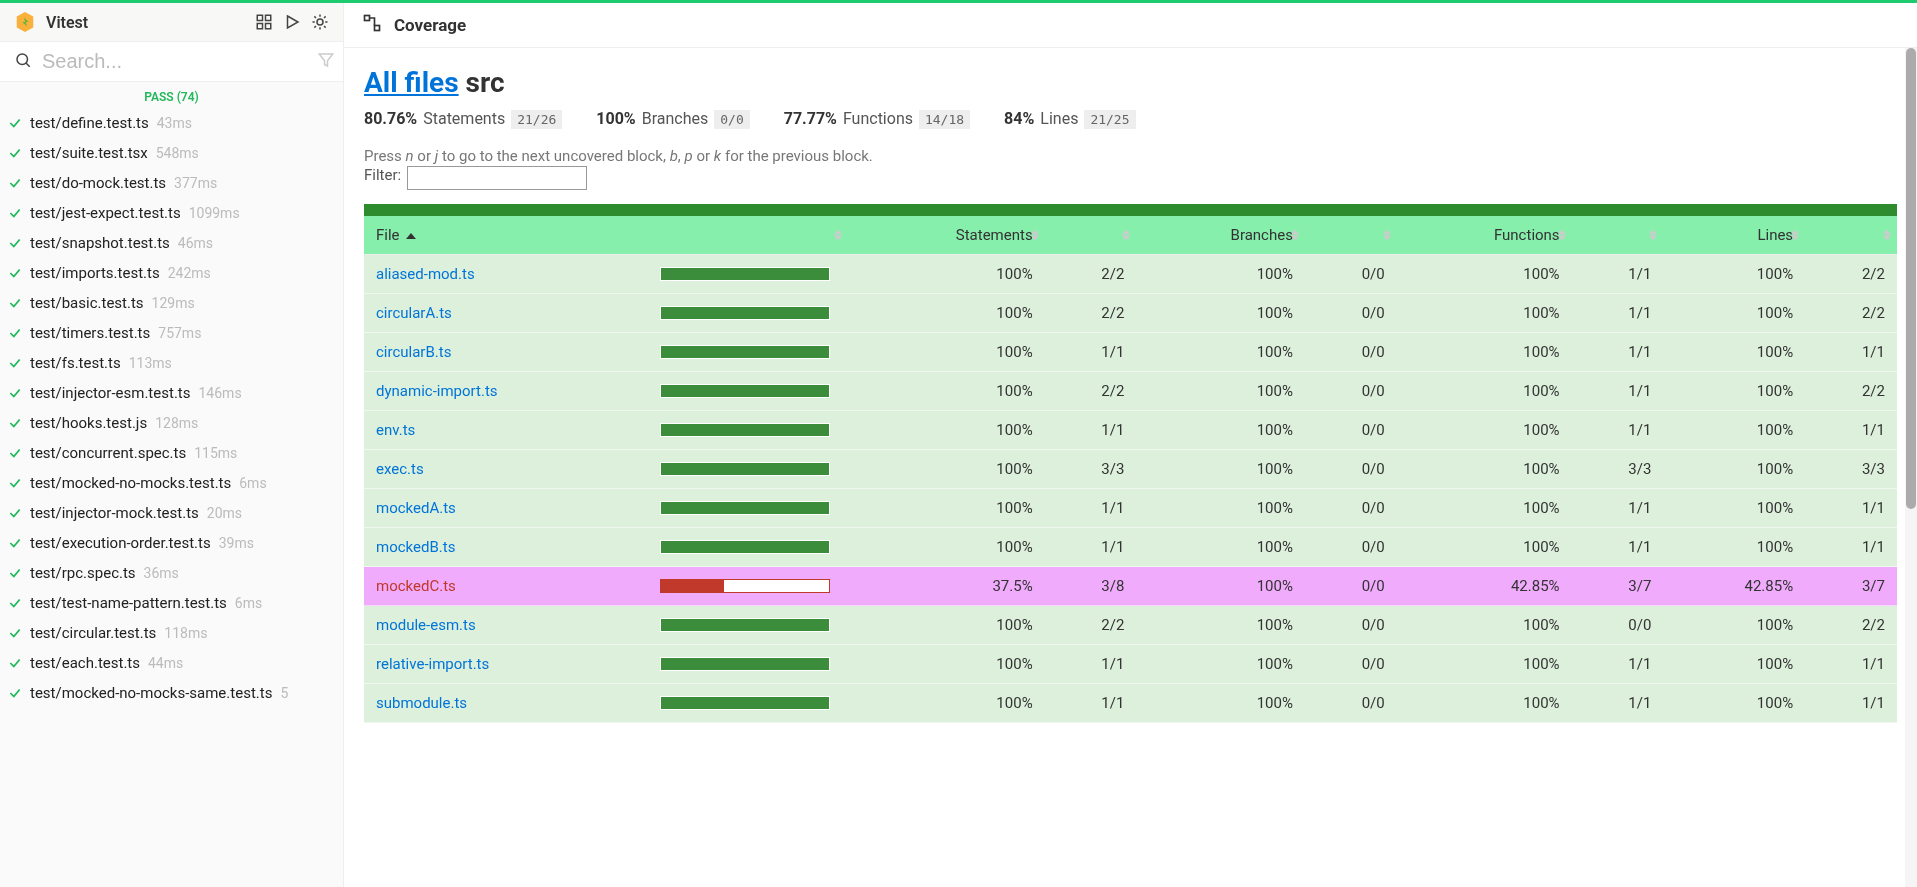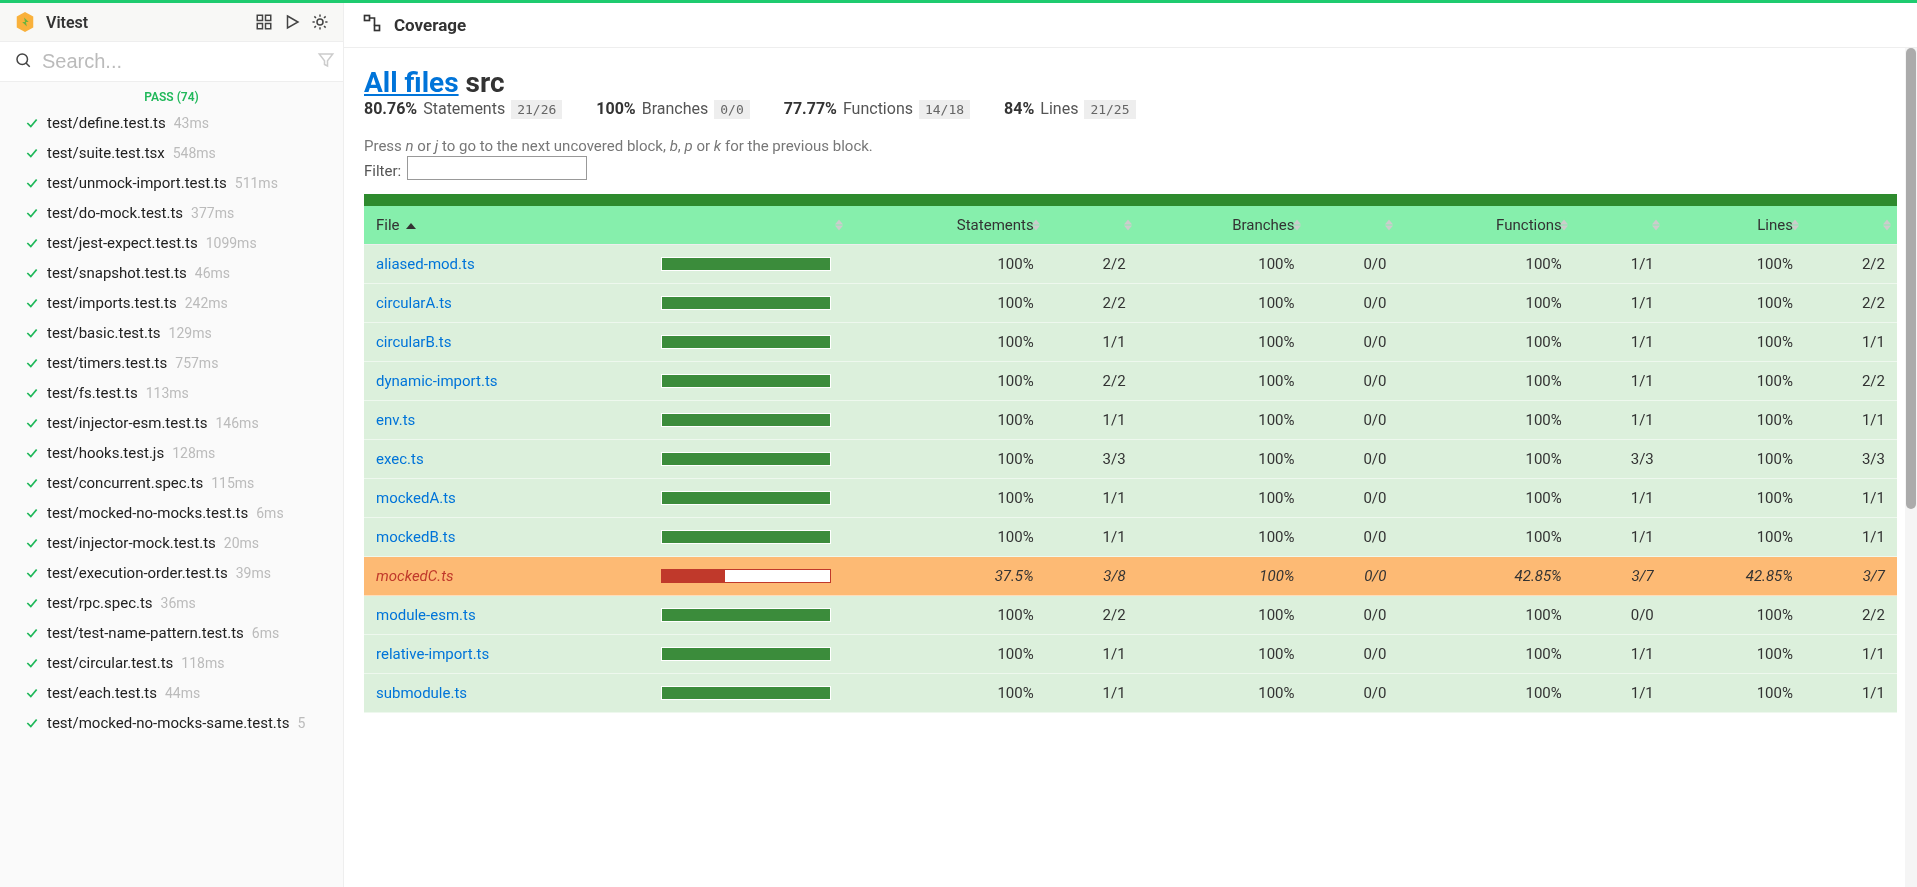--- a/index.html
+++ b/index.html
@@ -15,61 +15,61 @@
 .sb-title { font-weight:600; font-size:16px; }
 .sb-icons { display:flex; gap:10px; }
 .sb-icons span svg { width:18px; height:18px; display:block; stroke:#444; }
 .sb-search { display:flex; align-items:center; gap:10px; padding:8px 14px; border-bottom:1px solid #eee; background:#fff; }
 .sb-search svg { width:18px; height:18px; stroke:#444; }
 .sb-search input { border:none; outline:none; font-size:20px; flex:1; color:#7f1d1d; }
 .sb-search input::placeholder { color:#bbb; }
 .filter-icon svg { width:18px; height:18px; stroke:#ccc; }
 .sb-status { text-align:center; padding:8px 0 4px; color:#20b85a; font-weight:600; font-size:12px; }
 .sb-tests { flex:1; overflow-y:auto; }
-.test-item { display:flex; align-items:center; gap:8px; padding:6px 25px; font-size:15px; }
+.test-item { display:flex; align-items:center; gap:8px; padding:6px 8px; font-size:15px; }
 .test-item svg { width:14px; height:14px; stroke:#20b85a; flex-shrink:0; }
 .test-name { color:#222; }
 .test-time { color:#bbb; font-size:14px; }
 
 
 .main { flex:1; display:flex; flex-direction:column; overflow:hidden; }
 .main-header { display:flex; align-items:center; gap:12px; padding:10px 18px; border-bottom:1px solid #eee; }
 .main-header svg { width:20px; height:20px; stroke:#333; }
 .main-header-title { font-weight:700; font-size:17px; }
 .main-body { flex:1; overflow-y:auto; padding:18px 20px 0; position:relative; }
-.heading { font-size:28px; }
+.heading { font-size:28px; margin-bottom:10px; }
 .heading-link { color:#0074d9; font-weight:700; }
 .heading-rest { font-weight:700; }
 .summary-row { display:flex; gap:34px; font-size:16px; margin-bottom:18px; flex-wrap:wrap; }
 .summary-item { display:flex; align-items:baseline; gap:6px; }
 .summary-pct { font-weight:700; }
 .summary-label { color:#555; }
 .summary-frac { background:#eee; padding:2px 6px; border-radius:0; font-size:13px; color:#666; font-family:ui-monospace,Menlo,monospace; }
 .hint { color:#777; font-size:15px; margin-bottom:1px; }
 .hint i { font-style:italic; }
-.filter-row { display:flex; align-items:flex-end; gap:6px; margin-bottom:14px; }
+.filter-row { display:flex; align-items:flex-start; gap:6px; margin-bottom:14px; }
 .filter-row label { color:#555; font-size:15px; }
 .filter-row input { width:180px; padding:3px 6px; border:1px solid #999; font-size:14px; }
 .green-strip { height:12px; background:#2e8b2e; }
 .scroll-track { position:absolute; right:0; top:0; bottom:0; width:12px; background:rgba(0,0,0,0.04); }
 .scroll-thumb { position:absolute; right:1px; top:0; width:10px; height:55%; background:rgba(0,0,0,0.3); border-radius:5px; }
 
 
 table.cov { width:100%; border-collapse:collapse; font-size:15px; }
 .cov th { text-align:right; padding:10px 12px; font-weight:400; color:#333; border-bottom:1px solid #eee; position:relative; background:#86efac; }
 .cov th.file-col { text-align:left; }
 .cov th .sort-ind { display:inline-block; width:0; height:0; border-left:5px solid transparent; border-right:5px solid transparent; border-bottom:6px solid #333; margin-left:6px; vertical-align:middle; }
 .cov th .sort-both { position:absolute; right:6px; top:50%; transform:translateY(-50%); color:#ccc; display:flex; flex-direction:column; gap:1px; }
 .cov th .sort-both::before { content:""; width:0; height:0; border-left:4px solid transparent; border-right:4px solid transparent; border-bottom:5px solid #ccc; }
 .cov th .sort-both::after  { content:""; width:0; height:0; border-left:4px solid transparent; border-right:4px solid transparent; border-top:5px solid #ccc; }
 .cov td { padding:10px 12px; text-align:right; border-bottom:1px solid rgba(255,255,255,0.5); }
 .cov td.file-cell { text-align:left; }
 .cov td.file-cell a { color:#0074d9; text-decoration:none; }
 .cov tr.high td { background:#dcf0dc; }
-.cov tr.low td { background:#fdba74;font-style:italic; }
+.cov tr.low td { background:#f0abfc; }
 .cov tr.low td.file-cell a { color:#c0392b; }
 .bar-cell { width:200px; }
 .bar { width:170px; height:14px; background:#fff; border:1px solid #fff; }
 tr.high .bar-fill { height:100%; background:#3b8c3b; }
 tr.low .bar { border:1px solid #c0392b; }
 tr.low .bar-fill { height:100%; background:#c0392b; }
 </style>
 </head>
 <body>
 
@@ -134,27 +134,20 @@
           </svg>
           <span class="test-name">test/define.test.ts</span> 
           <span class="test-time">43ms</span>
         </div>
         <div class="test-item">
           <svg viewBox="0 0 24 24" fill="none" stroke-width="3">
             <polyline points="4,12 10,18 20,6"></polyline>
           </svg>
           <span class="test-name">test/suite.test.tsx</span> 
           <span class="test-time">548ms</span>
-        </div>
-        <div class="test-item">
-          <svg viewBox="0 0 24 24" fill="none" stroke-width="3">
-            <polyline points="4,12 10,18 20,6"></polyline>
-          </svg>
-          <span class="test-name">test/unmock-import.test.ts</span> 
-          <span class="test-time">511ms</span>
         </div>
         <div class="test-item">
           <svg viewBox="0 0 24 24" fill="none" stroke-width="3">
             <polyline points="4,12 10,18 20,6"></polyline>
           </svg>
           <span class="test-name">test/do-mock.test.ts</span> 
           <span class="test-time">377ms</span>
         </div>
         <div class="test-item">
           <svg viewBox="0 0 24 24" fill="none" stroke-width="3">

